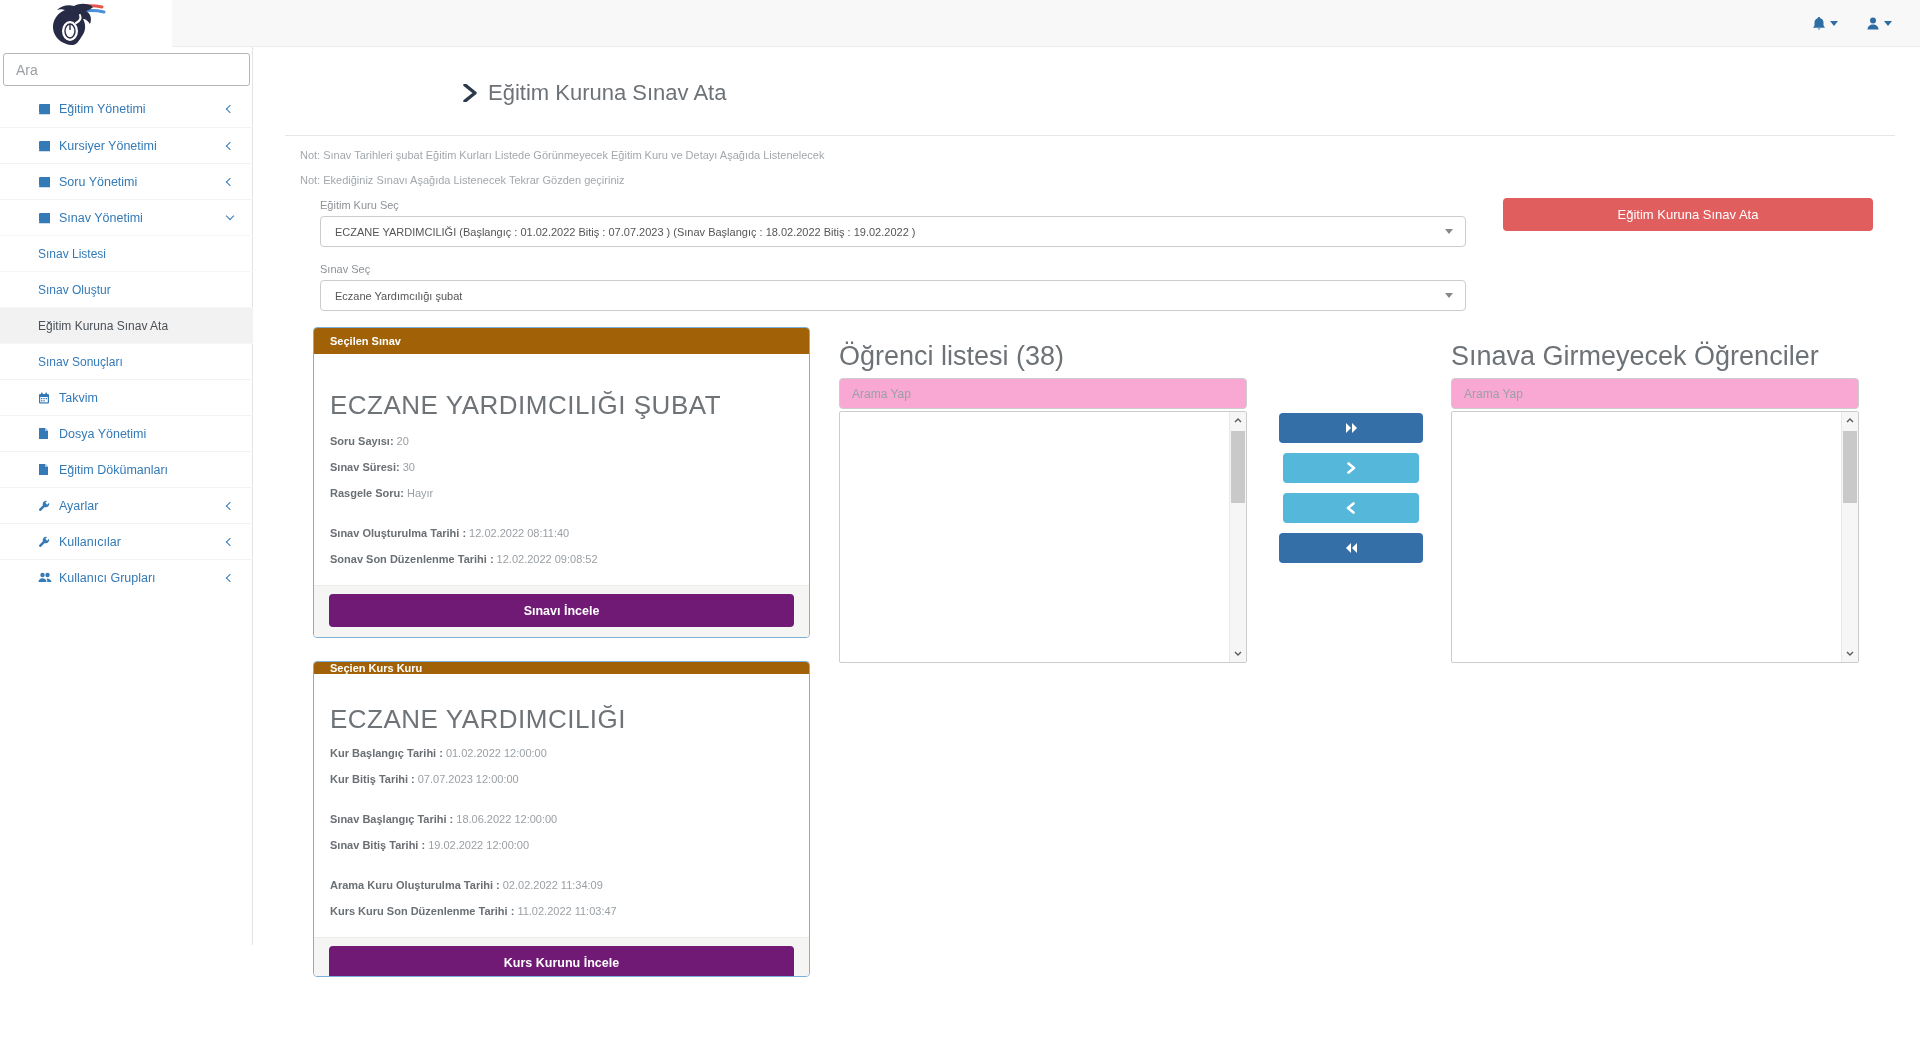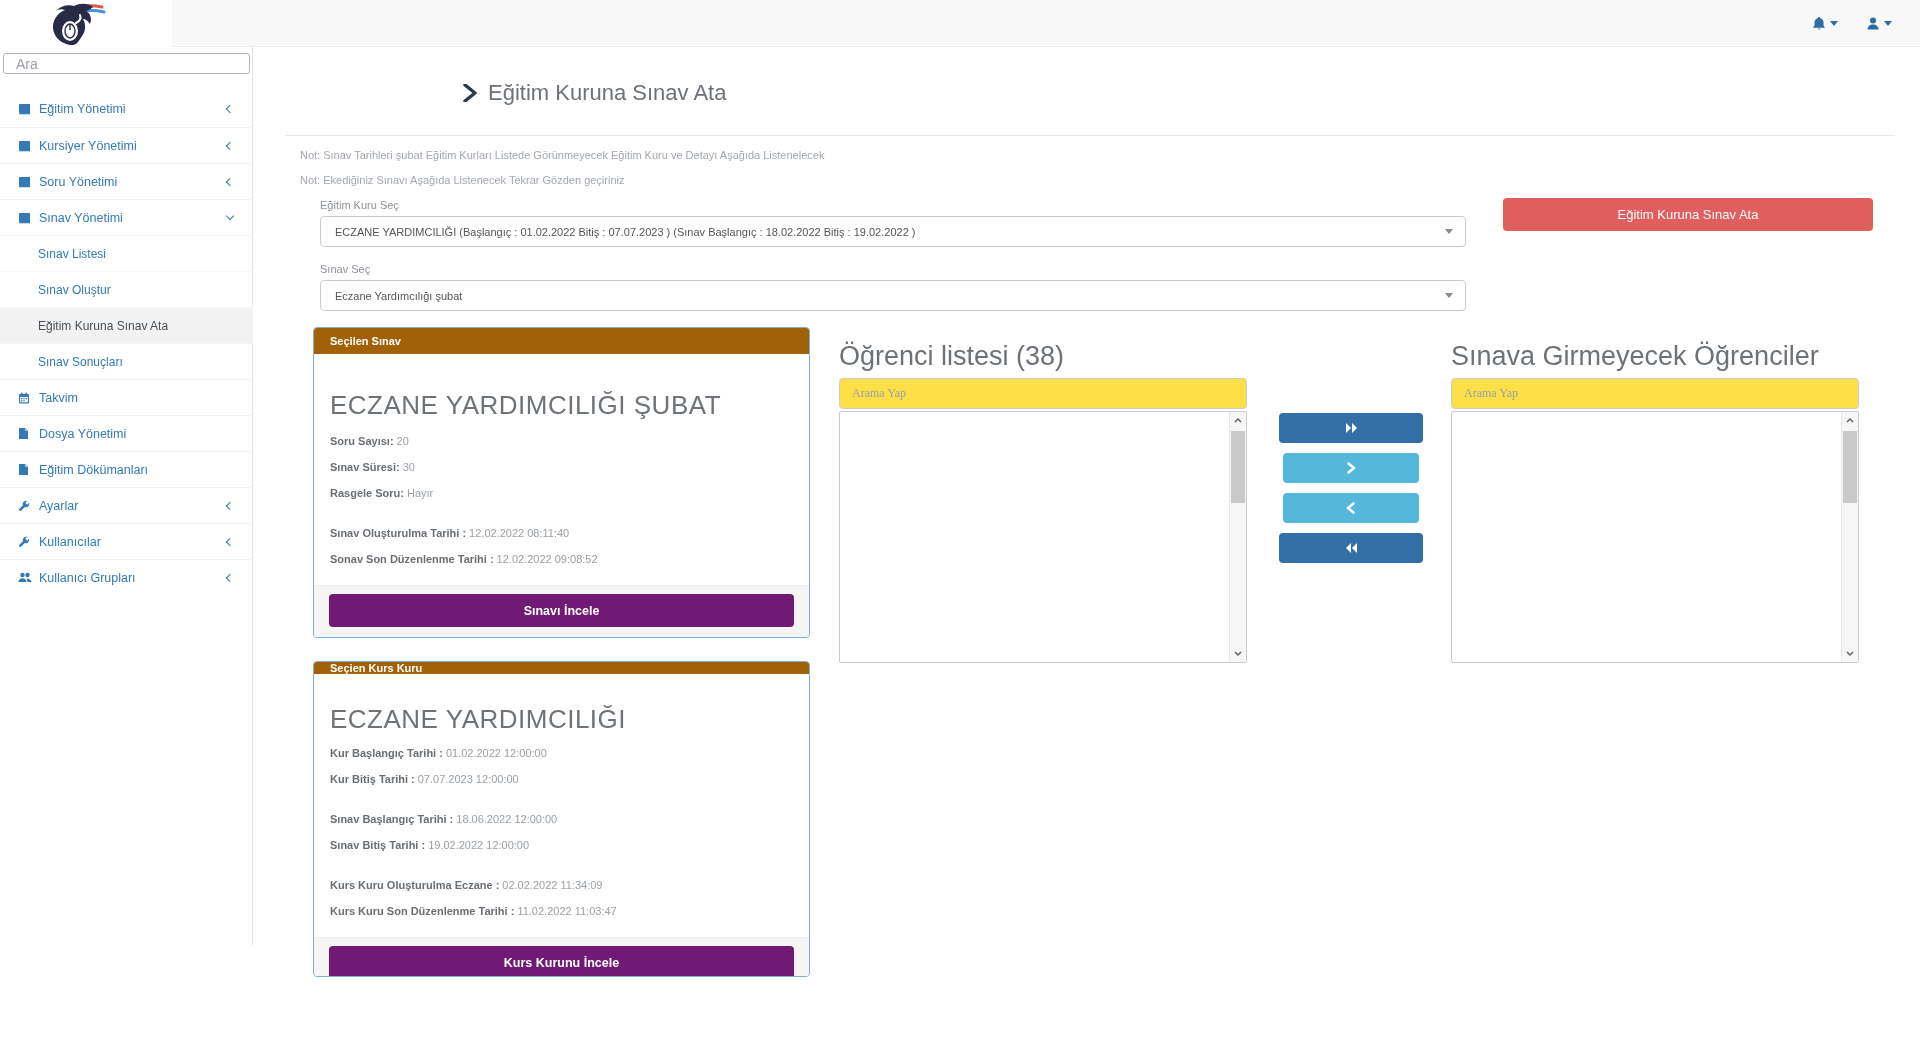--- a/index.html
+++ b/index.html
@@ -13,27 +13,27 @@
   .logo-box { position:absolute; left:0; top:0; width:172px; height:47px; background:#fff; }
   .logo-box svg { position:absolute; left:40px; top:1px; }
   .nav-right { position:absolute; right:28px; top:0; height:47px; display:flex; align-items:center; gap:28px; }
   .nav-icon-group { display:flex; align-items:center; gap:4px; cursor:pointer; }
   .caret-down { width:0; height:0; border-left:4px solid transparent; border-right:4px solid transparent;
                 border-top:5px solid #2e6da4; }
 
   
   .sidebar { position:absolute; left:0; top:47px; width:253px; height:898px;
              background:#fff; border-right:1px solid #e3e3e3; }
-  .sidebar-search { position:absolute; left:3px; top:6px; width:247px; height:21px;
+  .sidebar-search { position:absolute; left:3px; top:6px; width:247px; height:33px;
                     border:1px solid #b5b5b5; border-radius:3px; padding:0 12px;
                     font-size:14px; color:#555; outline:none; font-family:"Liberation Sans",sans-serif; }
   .sidebar-search::placeholder { color:#9aa0a5; }
   .sb-nav { position:absolute; left:0; top:44px; width:253px; }
   .sb-item { position:relative; height:36px; display:flex; align-items:center;
-             border-top:1px solid #f3f3f3; cursor:pointer; color:#337ab7; }
+             border-top:1px solid #f3f3f3; cursor:pointer; color:#337ab7;padding-left:20px; }
   .sb-item:first-child { border-top:none; }
   .sb-icon { width:14px; margin-left:18px; margin-right:7px; display:flex; align-items:center; }
   .sb-label { font-size:12.5px; }
   .sb-sub { position:relative; height:36px; display:flex; align-items:center;
             padding-left:38px; border-top:1px solid #f6f6f6; cursor:pointer; color:#337ab7; }
   .sb-sub .sb-label { font-size:12px; }
   .sb-sub.active { background:#f2f2f2; color:#4a5158; }
   .chev { position:absolute; right:20px; width:6px; height:6px;
           border-right:1.4px solid #337ab7; border-bottom:1.4px solid #337ab7; }
   .chev-left { transform:rotate(135deg); }
@@ -66,22 +66,22 @@
   .f-value { color:#9aa0a5; margin-left:3px; }
   .gap-top { margin-top:28px; }
   .card-footer { background:#f5f5f3; padding:8px 15px 10px 15px; border-top:1px solid #ececec; }
   .btn-orange { width:100%; height:33px; background:#701a75; border:none; border-radius:4px;
                 color:#fff; font-size:12.5px; font-weight:600; cursor:pointer;
                 font-family:"Liberation Sans",sans-serif; }
 
   
   .col-heading { position:absolute; top:341px; font-size:27px; color:#6d7277; font-weight:500; }
   .list-search { position:absolute; height:31px; border:1px solid #ccc; border-radius:4px;
-                 padding:0 12px; font-size:12px; color:#555; outline:none; background:#fde047;
-                 font-family:Liberation Serif, serif; }
+                 padding:0 12px; font-size:12px; color:#555; outline:none; background:#f9a8d4;
+                 font-family:Liberation Sans, sans-serif; }
   .list-search::placeholder { color:#9aa0a5; }
   .listbox { position:absolute; top:411px; height:252px; border:1px solid #ccc; border-radius:2px;
              background:#fff; }
   .scrollrail { position:absolute; right:0; top:0; bottom:0; width:17px; background:#f6f6f6;
                 border-left:1px solid #e8e8e8; }
   .scroll-btn { position:absolute; left:0; width:16px; height:17px; display:flex;
                 align-items:center; justify-content:center; background:#f6f6f6; cursor:pointer; }
   .scroll-btn.up { top:0; }
   .scroll-btn.down { bottom:0; }
   .scroll-thumb { position:absolute; left:1px; top:19px; width:14px; height:72px; background:#c9c9c9; }
@@ -326,21 +326,21 @@
         <div class="field">
           <span class="f-label">Kur Bitiş Tarihi :</span><span class="f-value">07.07.2023 12:00:00</span>
         </div>
         <div class="field gap-top">
           <span class="f-label">Sınav Başlangıç Tarihi :</span><span class="f-value">18.06.2022 12:00:00</span>
         </div>
         <div class="field">
           <span class="f-label">Sınav Bitiş Tarihi :</span><span class="f-value">19.02.2022 12:00:00</span>
         </div>
         <div class="field gap-top">
-          <span class="f-label">Kurs Kuru Oluşturulma Eczane :</span><span class="f-value">02.02.2022 11:34:09</span>
+          <span class="f-label">Arama Kuru Oluşturulma Tarihi :</span><span class="f-value">02.02.2022 11:34:09</span>
         </div>
         <div class="field">
           <span class="f-label">Kurs Kuru Son Düzenlenme Tarihi :</span><span class="f-value">11.02.2022 11:03:47</span>
         </div>
       </div>
       <div class="card-footer">
         <button class="btn-orange">Kurs Kurunu İncele</button>
       </div>
     </section>
 

